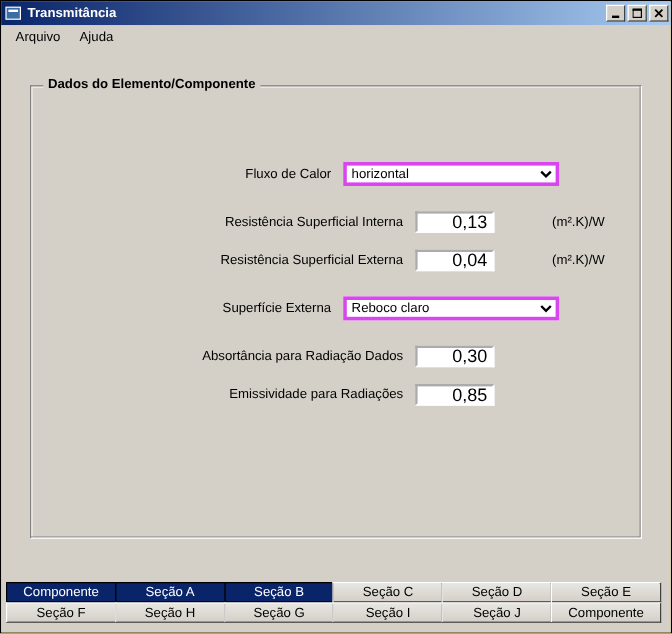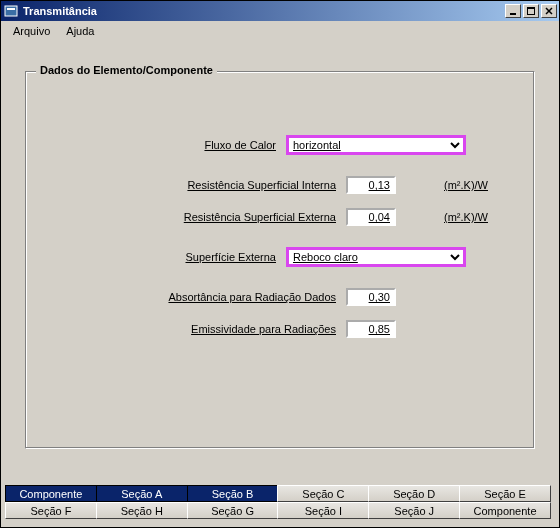--- a/index.html
+++ b/index.html
@@ -86,21 +86,20 @@
   }
   .groupbox-title {
     position:absolute;
     top:-8px; left:10px;
     background:#d4d0c8;
     padding:0 4px;
     font-weight:bold;
   }
   .form-area {
     padding: 30px 20px 0 20px;
-    text-decoration: underline;
   }
   .row {
     display:flex;
     align-items:center;
     height: 26px;
     margin-bottom: 6px;
   }
   .row.gap { margin-top: 14px; }
   .row .label {
     text-align:right;
@@ -110,24 +109,24 @@
   .label.w2 { width: 290px; }
   select.combo {
     width: 180px;
     height: 20px;
     font-family: "MS Sans Serif", Tahoma, Arial, sans-serif;
     font-size: 11px;
     background:#fff;
     border:3px solid #d946ef;
   }
   input.numbox {
-    width: 50px;
+    width: 66px;
     height: 18px;
     font-family: "MS Sans Serif", Tahoma, Arial, sans-serif;
-    font-size: 11px;
+    font-size: 15px;
     text-align:right;
     padding: 1px 4px;
     border: 2px inset #fff;
     background:#fff;
   }
   .unit {
     padding-left: 8px;
     margin-left: 40px;
   }
   

